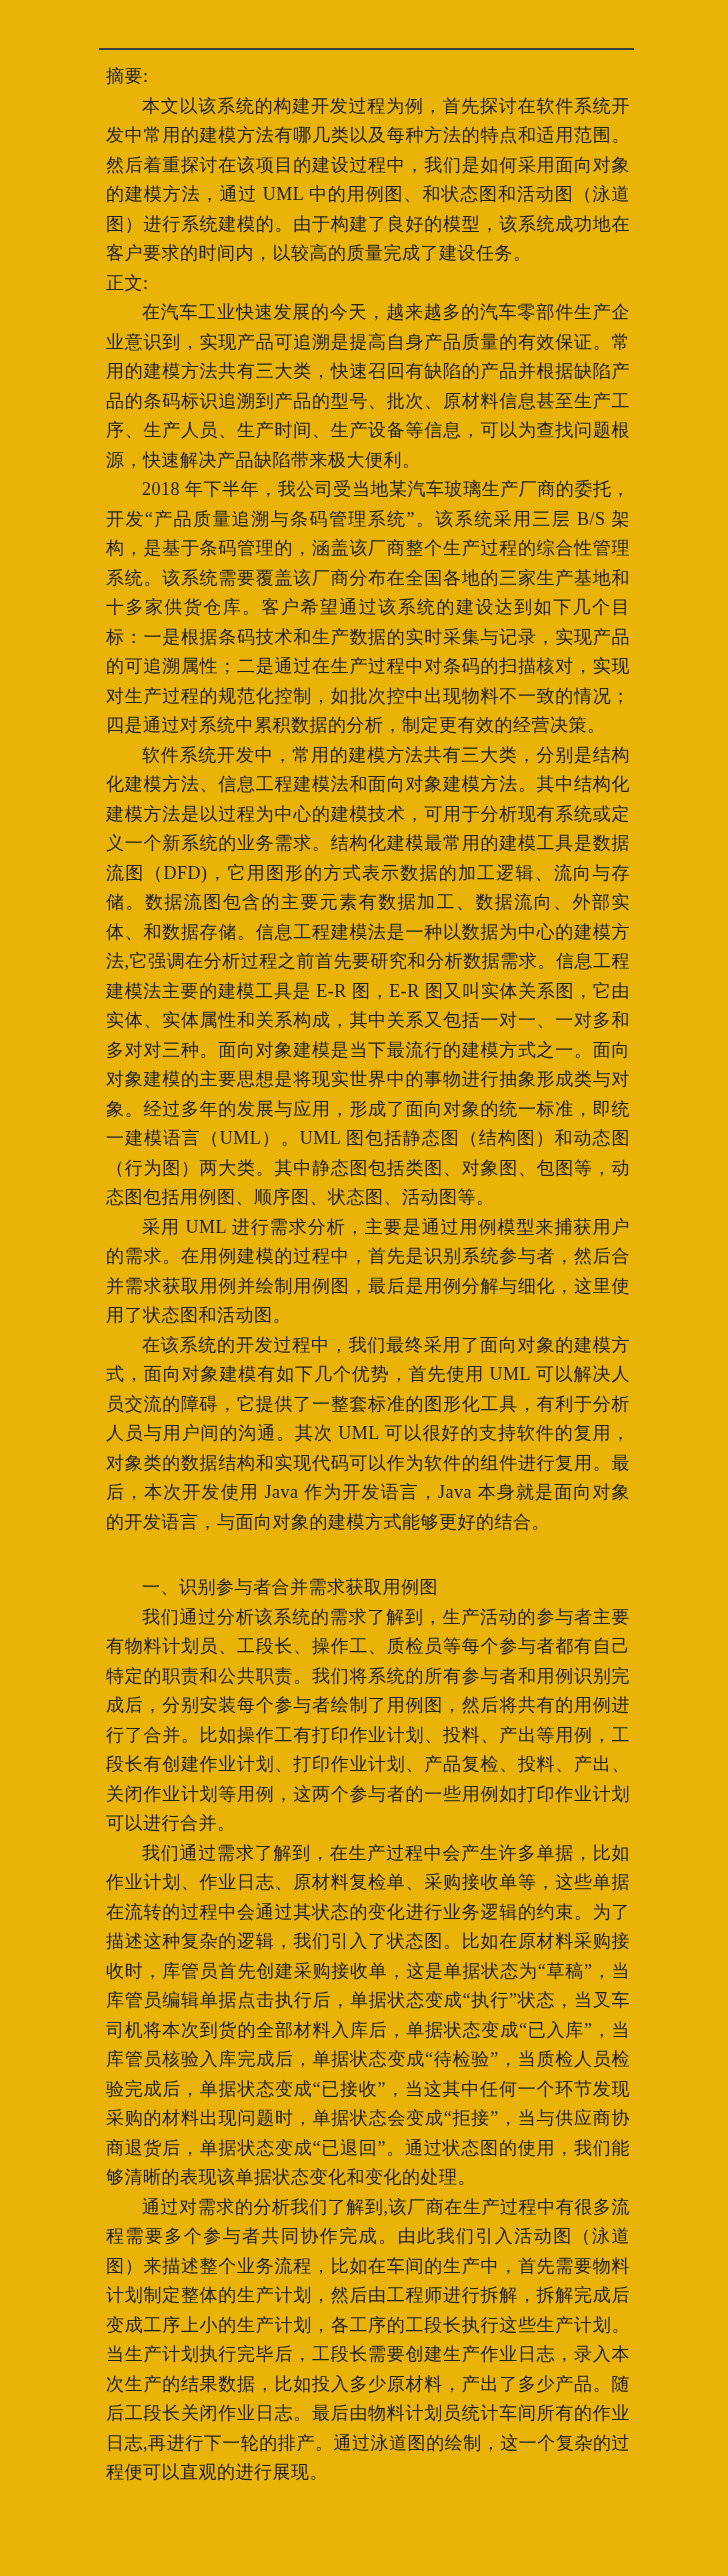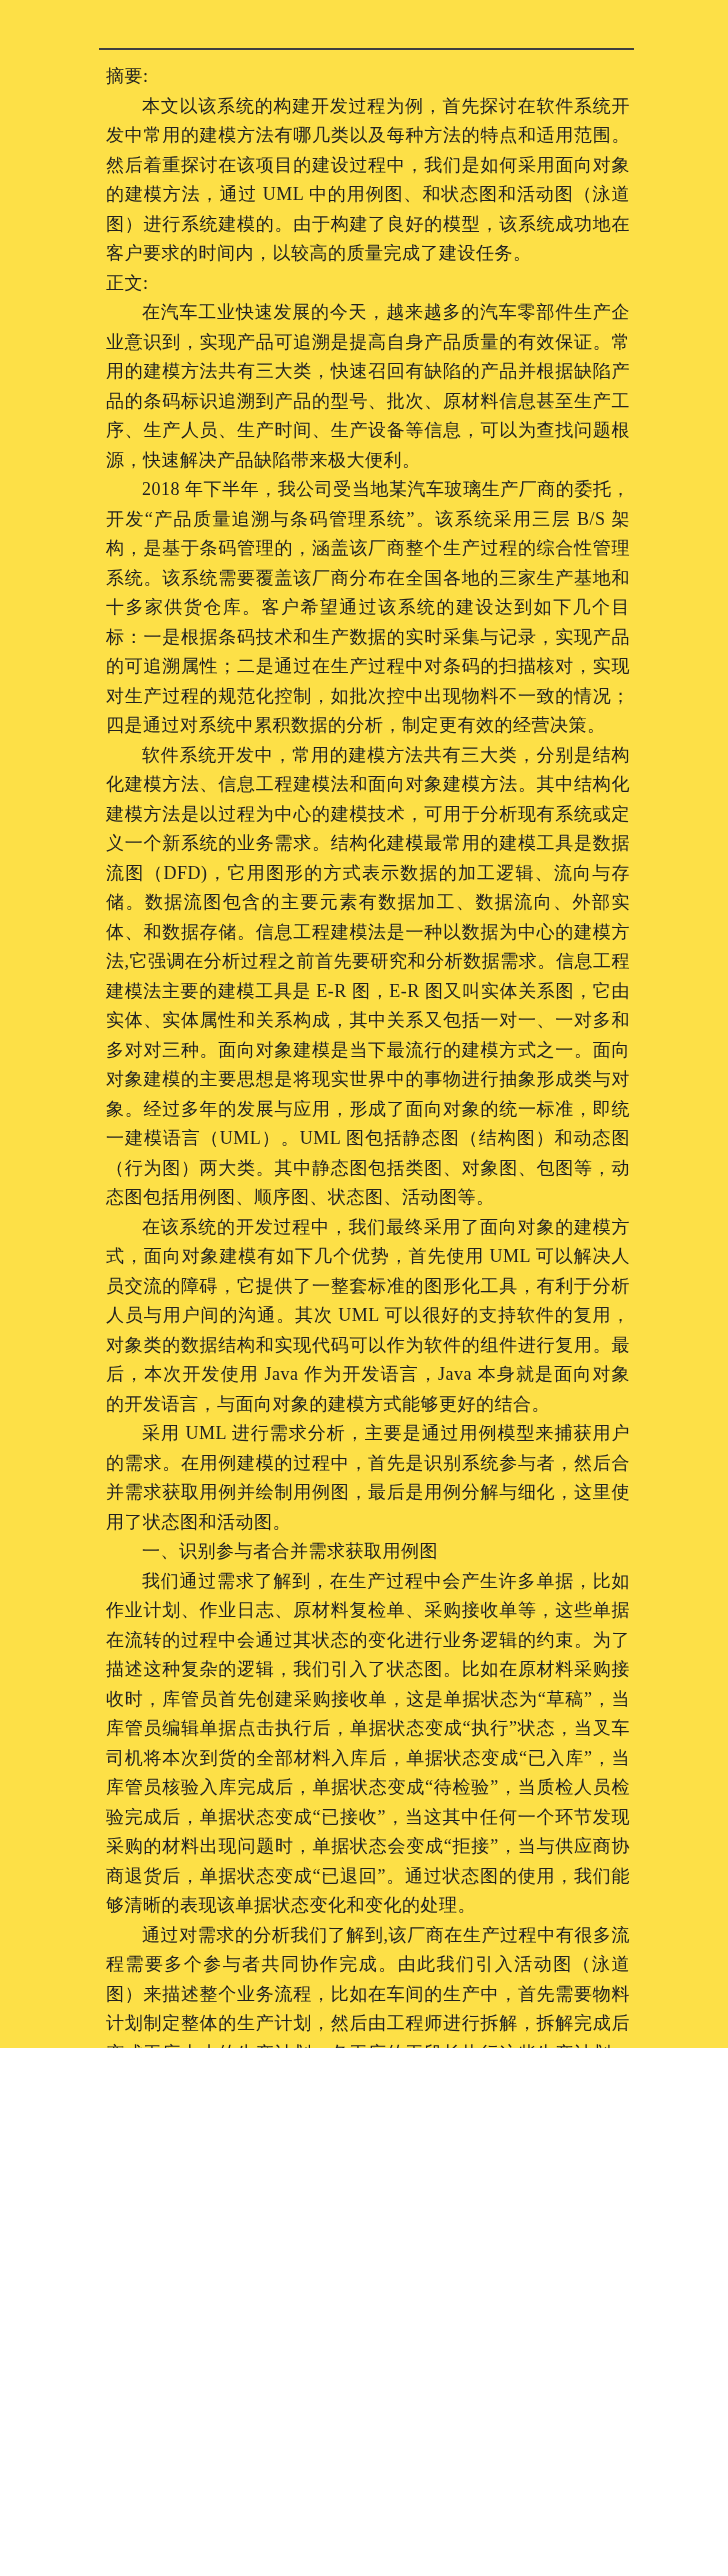--- a/index.html
+++ b/index.html
@@ -1,21 +1,21 @@
 <!DOCTYPE html>
 <html style="font-size:12px"><head>
 <meta charset="utf-8">
 <style>
   * { margin: 0; padding: 0; box-sizing: border-box; }
   html, body { background: #ffffff; }
   .page {
     position: relative;
     width: 729px;
-    height: 2048px;
-    background: #fde047;
+    height: 2576px;
+    background: #eab308;
     overflow: hidden;
     font-family: "Liberation Serif", "DejaVu Serif", serif;
     color: #212121;
   }
   .header-rule {
     position: absolute;
     top: 48px;
     left: 99px;
     width: 535px;
     height: 1.5px;
@@ -39,35 +39,37 @@
     text-indent: 0;
     text-align: left;
   }
   p.doc-para {
     text-indent: 2em;
   }
   p.doc-heading {
     text-indent: 2em;
     text-align: left;
     font-weight: normal;
+    margin-top: 36px;
   }
 </style>
 </head>
 <body>
 
 <div class="page">
   <div class="header-rule"></div>
   <div class="content">
     <p class="doc-label">摘要:</p>
     <p class="doc-para">本文以该系统的构建开发过程为例，首先探讨在软件系统开发中常用的建模方法有哪几类以及每种方法的特点和适用范围。然后着重探讨在该项目的建设过程中，我们是如何采用面向对象的建模方法，通过 UML 中的用例图、和状态图和活动图（泳道图）进行系统建模的。由于构建了良好的模型，该系统成功地在客户要求的时间内，以较高的质量完成了建设任务。</p>
     <p class="doc-label">正文:</p>
     <p class="doc-para">在汽车工业快速发展的今天，越来越多的汽车零部件生产企业意识到，实现产品可追溯是提高自身产品质量的有效保证。常用的建模方法共有三大类，快速召回有缺陷的产品并根据缺陷产品的条码标识追溯到产品的型号、批次、原材料信息甚至生产工序、生产人员、生产时间、生产设备等信息，可以为查找问题根源，快速解决产品缺陷带来极大便利。</p>
     <p class="doc-para">2018 年下半年，我公司受当地某汽车玻璃生产厂商的委托，开发“产品质量追溯与条码管理系统”。该系统采用三层 B/S 架构，是基于条码管理的，涵盖该厂商整个生产过程的综合性管理系统。该系统需要覆盖该厂商分布在全国各地的三家生产基地和十多家供货仓库。客户希望通过该系统的建设达到如下几个目标：一是根据条码技术和生产数据的实时采集与记录，实现产品的可追溯属性；二是通过在生产过程中对条码的扫描核对，实现对生产过程的规范化控制，如批次控中出现物料不一致的情况；四是通过对系统中累积数据的分析，制定更有效的经营决策。</p>
     <p class="doc-para">软件系统开发中，常用的建模方法共有三大类，分别是结构化建模方法、信息工程建模法和面向对象建模方法。其中结构化建模方法是以过程为中心的建模技术，可用于分析现有系统或定义一个新系统的业务需求。结构化建模最常用的建模工具是数据流图（DFD)，它用图形的方式表示数据的加工逻辑、流向与存储。数据流图包含的主要元素有数据加工、数据流向、外部实体、和数据存储。信息工程建模法是一种以数据为中心的建模方法,它强调在分析过程之前首先要研究和分析数据需求。信息工程建模法主要的建模工具是 E-R 图，E-R 图又叫实体关系图，它由实体、实体属性和关系构成，其中关系又包括一对一、一对多和多对对三种。面向对象建模是当下最流行的建模方式之一。面向对象建模的主要思想是将现实世界中的事物进行抽象形成类与对象。经过多年的发展与应用，形成了面向对象的统一标准，即统一建模语言（UML）。UML 图包括静态图（结构图）和动态图（行为图）两大类。其中静态图包括类图、对象图、包图等，动态图包括用例图、顺序图、状态图、活动图等。</p>
+    <p class="doc-para">采用 UML 进行需求分析，主要是通过用例模型来捕获用户的需求。在用例建模的过程中，首先是识别系统参与者，然后合并需求获取用例并绘制用例图，最后是用例分解与细化，这里使用了状态图和活动图。</p>
     <p class="doc-para">在该系统的开发过程中，我们最终采用了面向对象的建模方式，面向对象建模有如下几个优势，首先使用 UML 可以解决人员交流的障碍，它提供了一整套标准的图形化工具，有利于分析人员与用户间的沟通。其次 UML 可以很好的支持软件的复用，对象类的数据结构和实现代码可以作为软件的组件进行复用。最后，本次开发使用 Java 作为开发语言，Java 本身就是面向对象的开发语言，与面向对象的建模方式能够更好的结合。</p>
-    <p class="doc-para">采用 UML 进行需求分析，主要是通过用例模型来捕获用户的需求。在用例建模的过程中，首先是识别系统参与者，然后合并需求获取用例并绘制用例图，最后是用例分解与细化，这里使用了状态图和活动图。</p>
     <p class="doc-heading">一、识别参与者合并需求获取用例图</p>
+    <p class="doc-para">我们通过分析该系统的需求了解到，生产活动的参与者主要有物料计划员、工段长、操作工、质检员等每个参与者都有自己特定的职责和公共职责。我们将系统的所有参与者和用例识别完成后，分别安装每个参与者绘制了用例图，然后将共有的用例进行了合并。比如操作工有打印作业计划、投料、产出等用例，工段长有创建作业计划、打印作业计划、产品复检、投料、产出、关闭作业计划等用例，这两个参与者的一些用例如打印作业计划可以进行合并。</p>
     <p class="doc-para">我们通过需求了解到，在生产过程中会产生许多单据，比如作业计划、作业日志、原材料复检单、采购接收单等，这些单据在流转的过程中会通过其状态的变化进行业务逻辑的约束。为了描述这种复杂的逻辑，我们引入了状态图。比如在原材料采购接收时，库管员首先创建采购接收单，这是单据状态为“草稿”，当库管员编辑单据点击执行后，单据状态变成“执行”状态，当叉车司机将本次到货的全部材料入库后，单据状态变成“已入库”，当库管员核验入库完成后，单据状态变成“待检验”，当质检人员检验完成后，单据状态变成“已接收”，当这其中任何一个环节发现采购的材料出现问题时，单据状态会变成“拒接”，当与供应商协商退货后，单据状态变成“已退回”。通过状态图的使用，我们能够清晰的表现该单据状态变化和变化的处理。</p>
     <p class="doc-para">通过对需求的分析我们了解到,该厂商在生产过程中有很多流程需要多个参与者共同协作完成。由此我们引入活动图（泳道图）来描述整个业务流程，比如在车间的生产中，首先需要物料计划制定整体的生产计划，然后由工程师进行拆解，拆解完成后变成工序上小的生产计划，各工序的工段长执行这些生产计划。当生产计划执行完毕后，工段长需要创建生产作业日志，录入本次生产的结果数据，比如投入多少原材料，产出了多少产品。随后工段长关闭作业日志。最后由物料计划员统计车间所有的作业日志,再进行下一轮的排产。通过泳道图的绘制，这一个复杂的过程便可以直观的进行展现。</p>
 
   </div>
 </div>
 
 
 </body></html>

